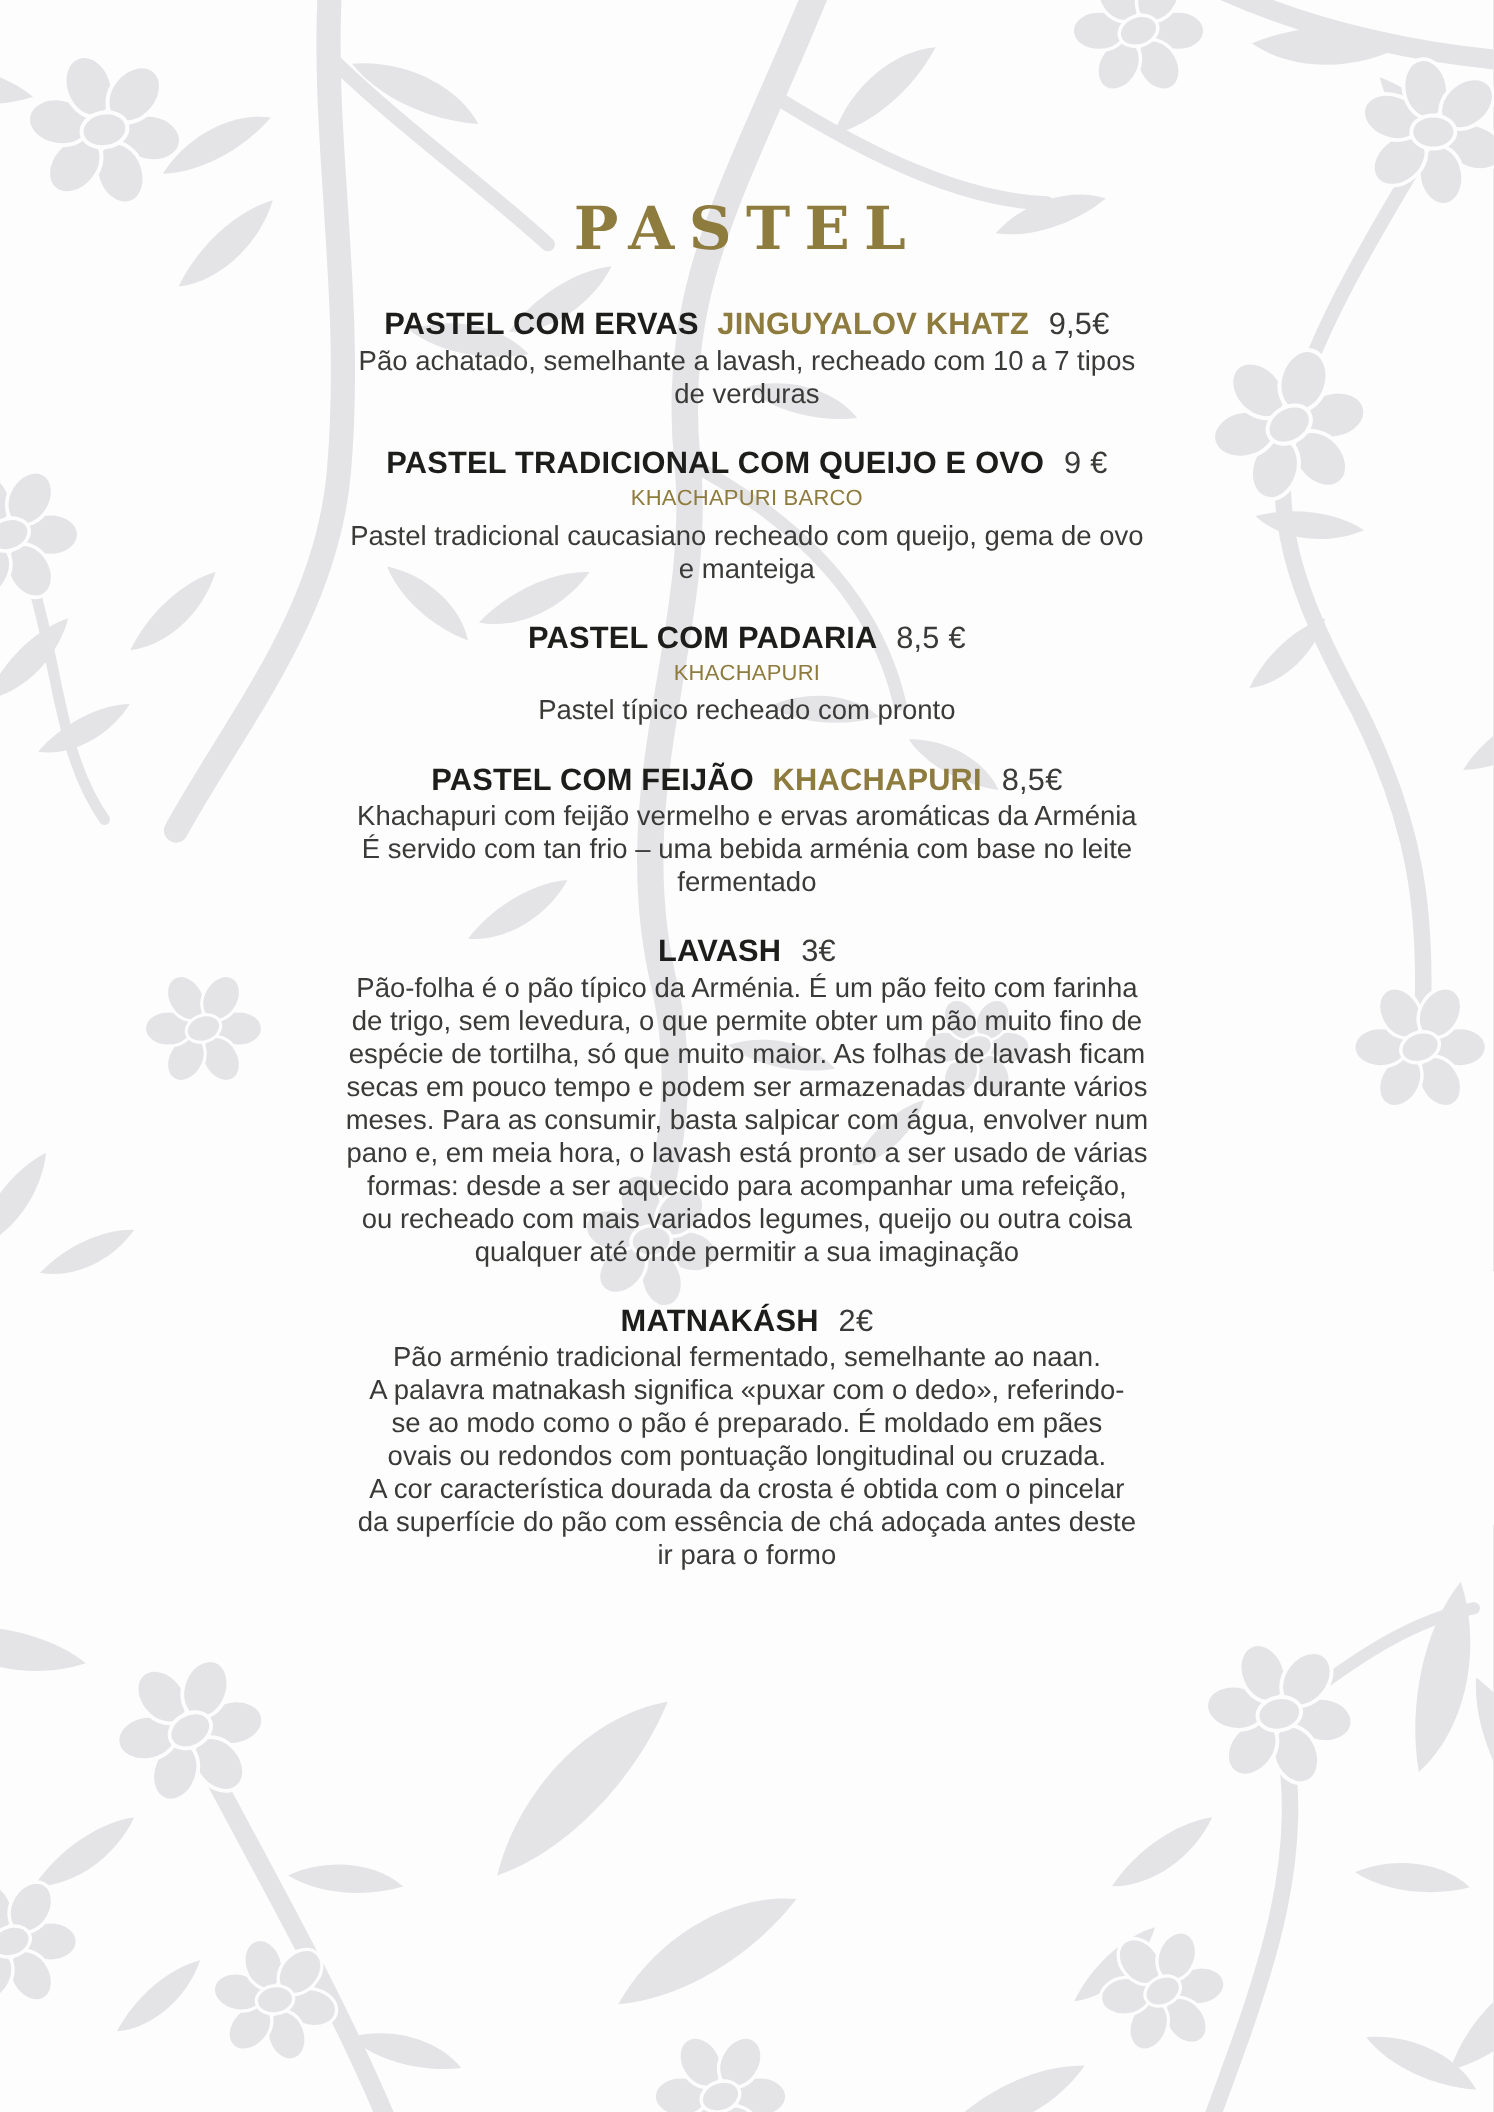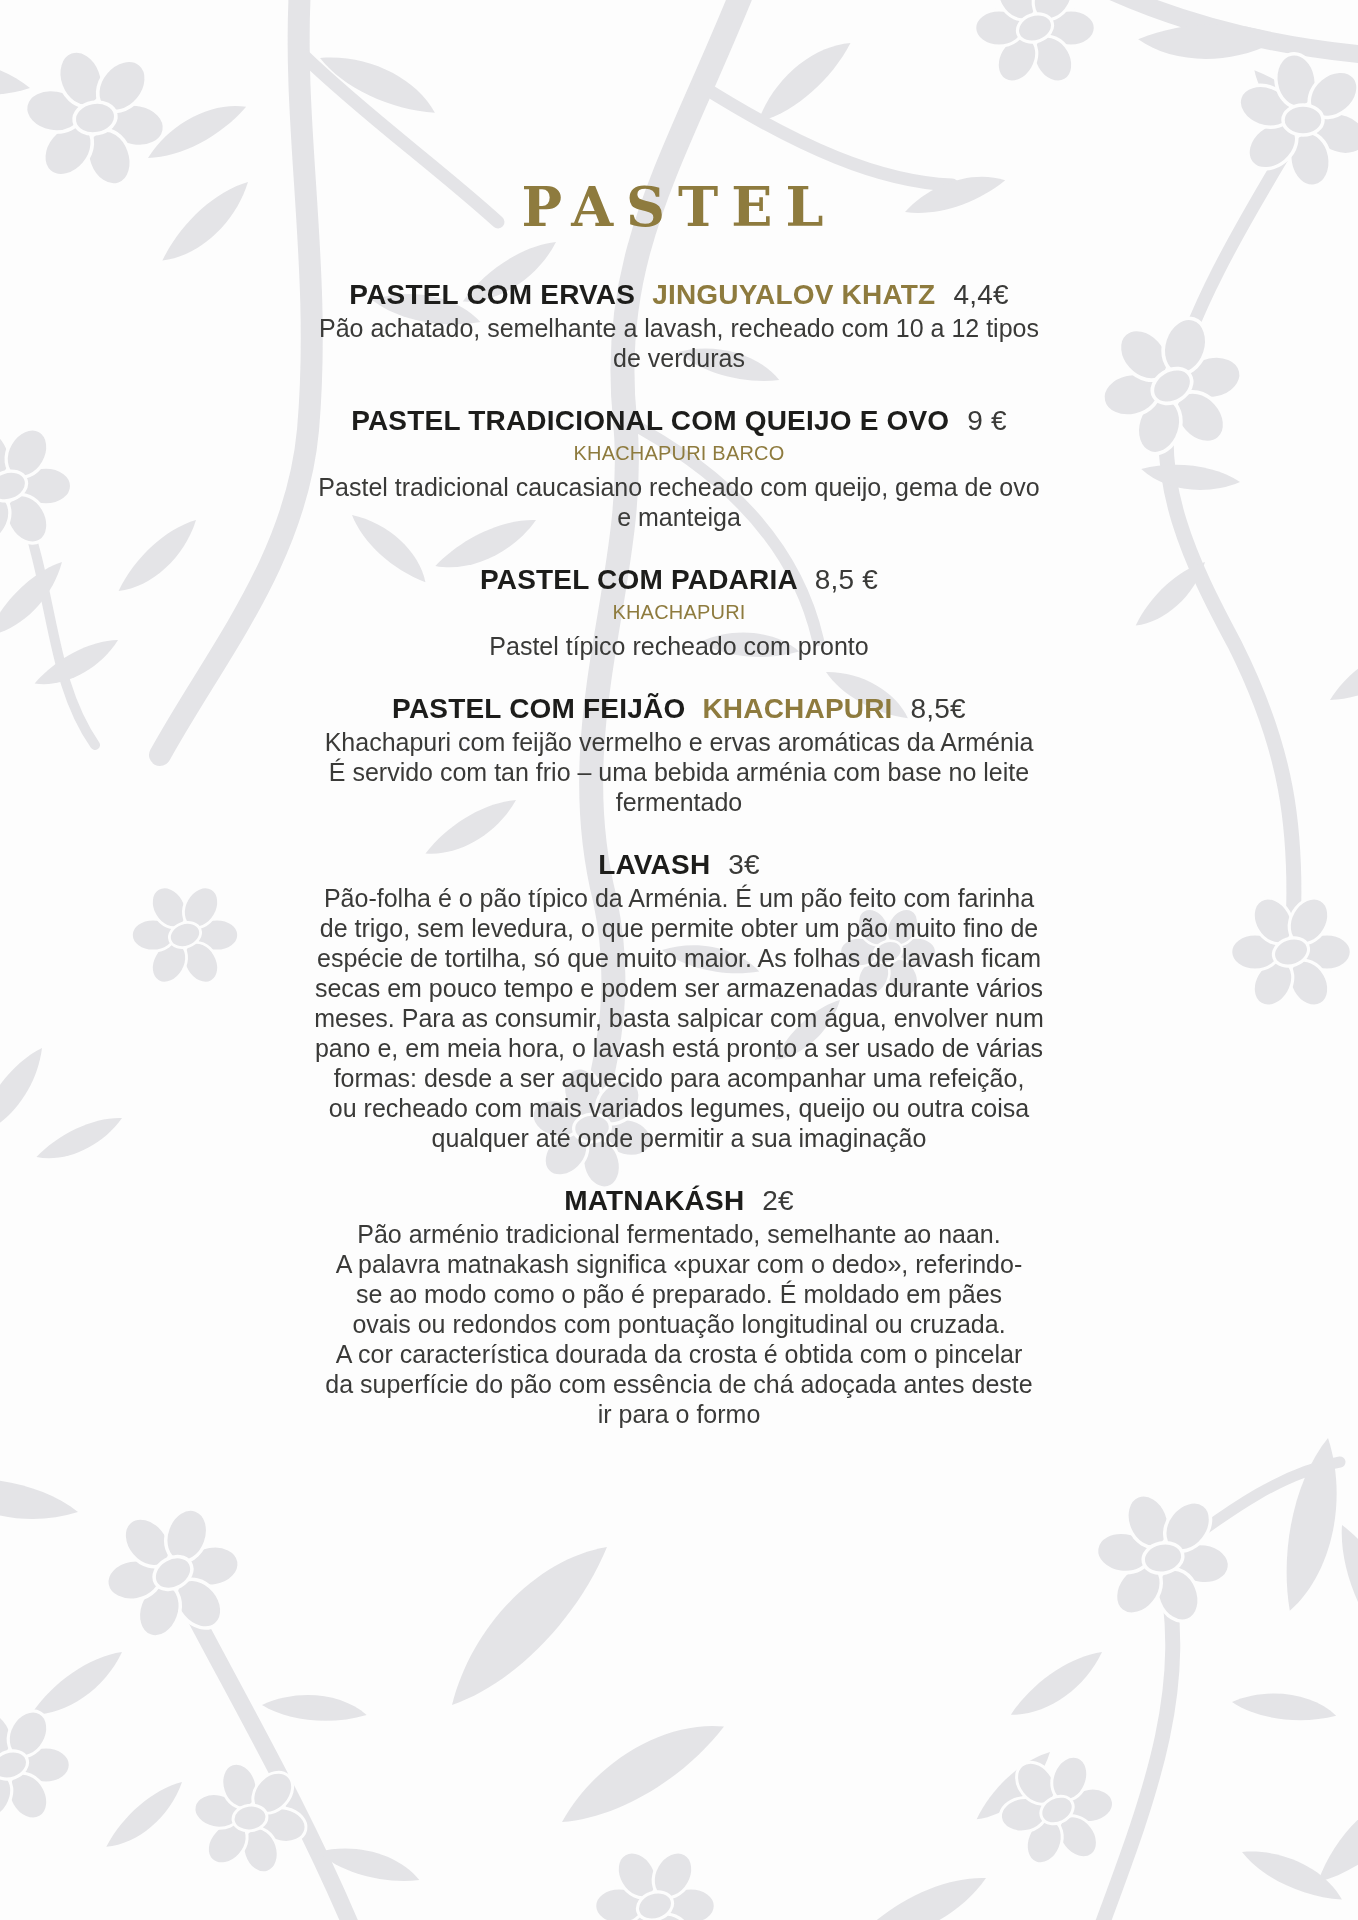--- a/index.html
+++ b/index.html
@@ -168,24 +168,24 @@
     </g>
   </svg>
 
   <main class="content">
     <h1 class="page-title">PASTEL</h1>
     <section id="menu-list">
   <article class="menu-item">
     <h2 class="item-title">
       <span class="name">PASTEL COM ERVAS</span>
       <span class="foreign inline">JINGUYALOV KHATZ</span>
-      <span class="price">4,4€</span>
-    </h2>
-
-    <p class="desc">Pão achatado, semelhante a lavash, recheado com 10 a 12 tipos
+      <span class="price">9,5€</span>
+    </h2>
+
+    <p class="desc">Pão achatado, semelhante a lavash, recheado com 10 a 7 tipos
 de verduras</p>
   </article>
 
   <article class="menu-item">
     <h2 class="item-title">
       <span class="name">PASTEL TRADICIONAL COM QUEIJO E OVO</span>
       
       <span class="price">9 €</span>
     </h2>
     <div class="foreign-below">KHACHAPURI BARCO</div>

